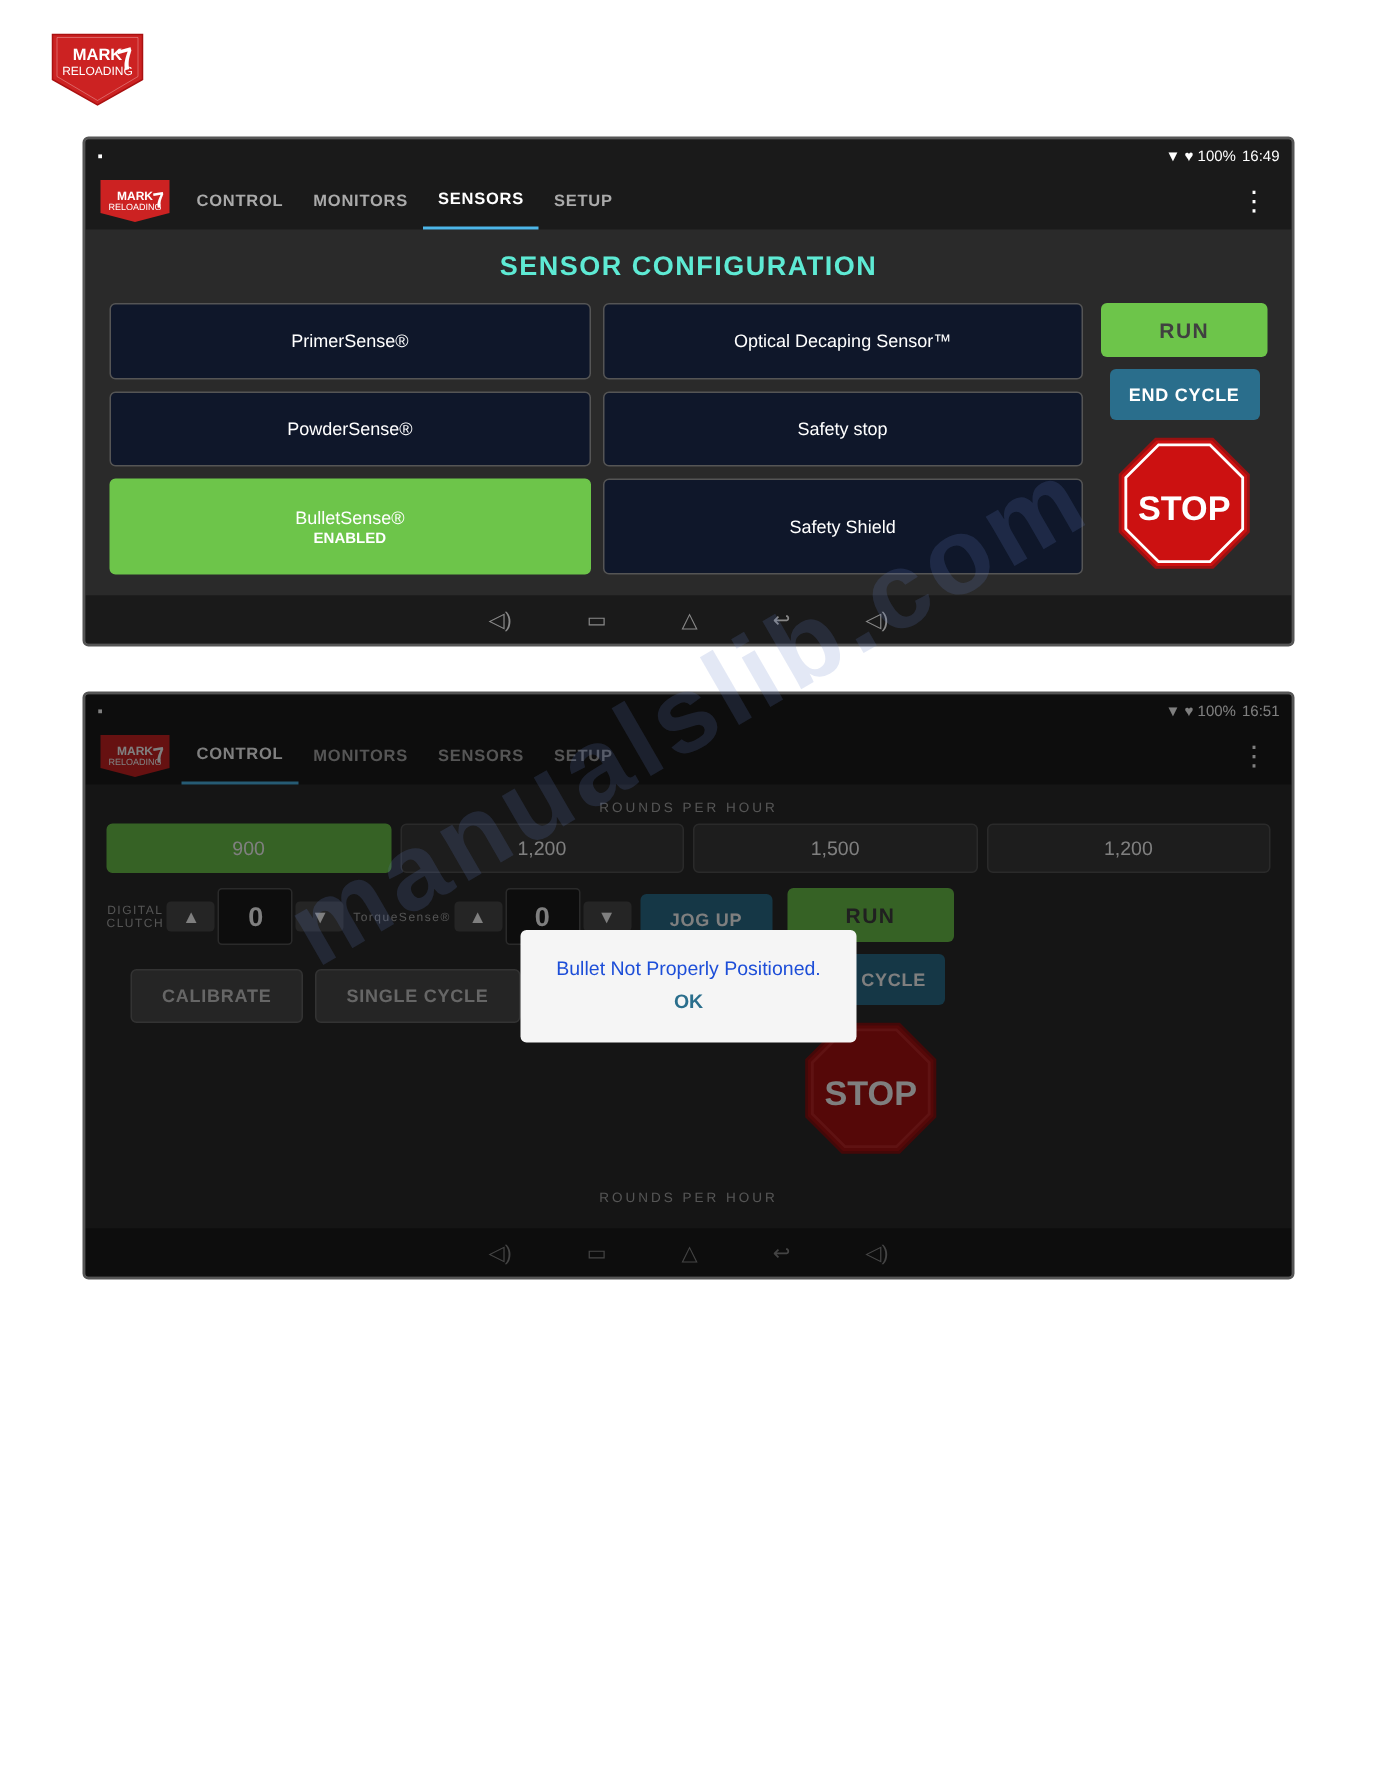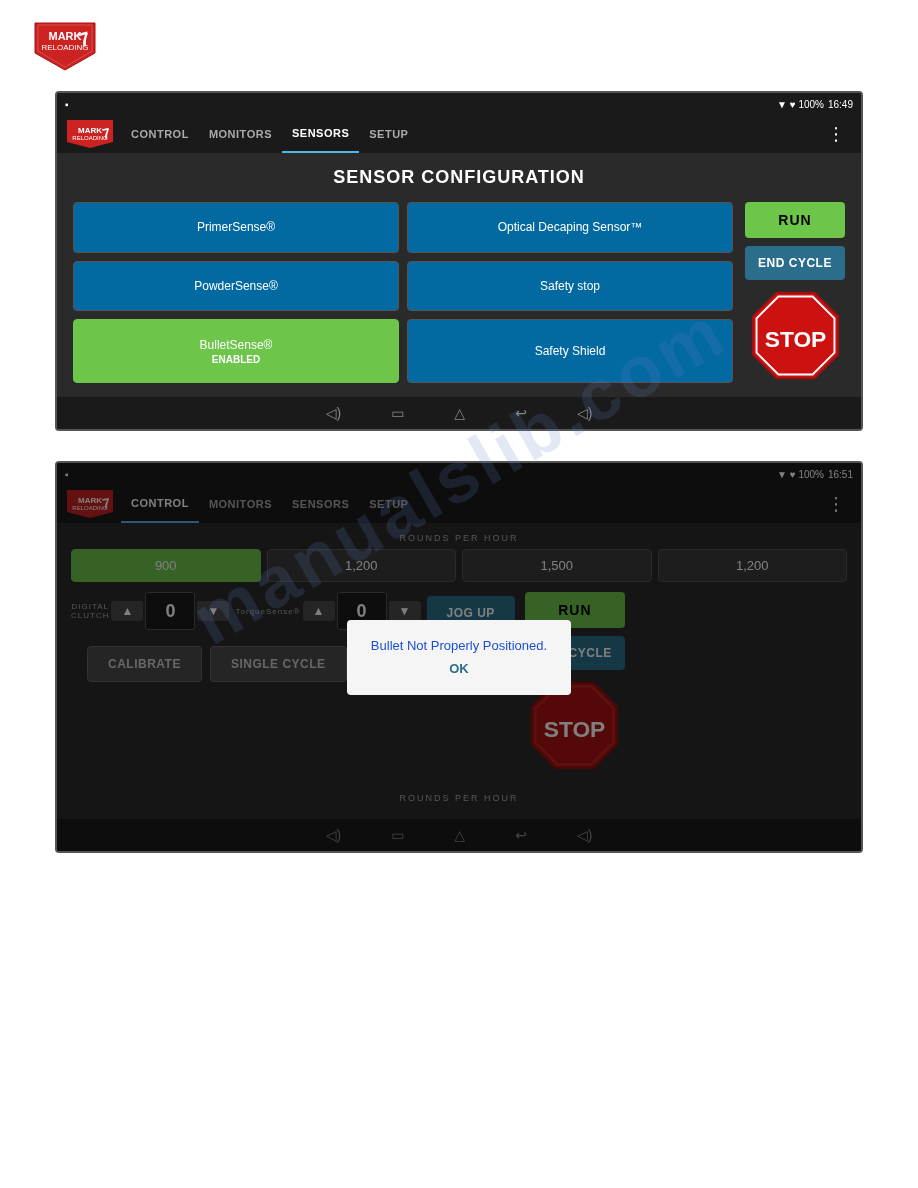--- a/index.html
+++ b/index.html
@@ -126,39 +126,39 @@
     }
 
     
     .screen-content {
       background: #2a2a2a;
       padding: 14px 16px;
     }
 
     .sensor-config-title {
       text-align: center;
-      color: #ffffff;
+      color: #5eead4;
       font-size: 18px;
       font-weight: bold;
       letter-spacing: 1px;
       margin-bottom: 14px;
     }
 
     .sensor-grid-area {
       display: flex;
       gap: 12px;
     }
     .sensor-buttons-grid {
       flex: 1;
       display: grid;
       grid-template-columns: 1fr 1fr;
       gap: 8px;
     }
     .sensor-btn {
-      background: #0369a1;
+      background: #0f172a;
       border: 1px solid #555;
       border-radius: 4px;
       color: #fff;
       font-size: 12px;
       text-align: center;
       padding: 14px 8px;
       cursor: pointer;
     }
     .sensor-btn.enabled {
       background: #6dc54a;
@@ -174,27 +174,27 @@
 
     .right-controls {
       display: flex;
       flex-direction: column;
       align-items: center;
       gap: 8px;
       min-width: 100px;
     }
     .btn-run {
       background: #6dc54a;
-      color: #000000;
+      color: #404040;
       font-weight: bold;
       font-size: 14px;
       border: none;
       border-radius: 4px;
       padding: 10px 0;
-      width: 100px;
+      width: 111px;
       cursor: pointer;
       letter-spacing: 1px;
     }
     .btn-end-cycle {
       background: #2a6e8c;
       color: #fff;
       font-weight: bold;
       font-size: 12px;
       border: none;
       border-radius: 4px;

